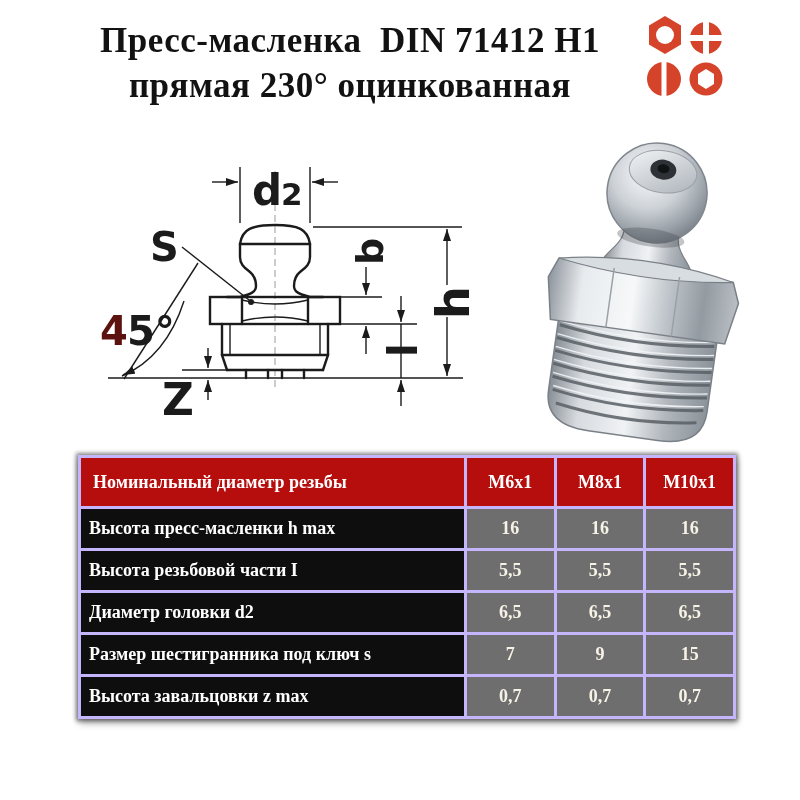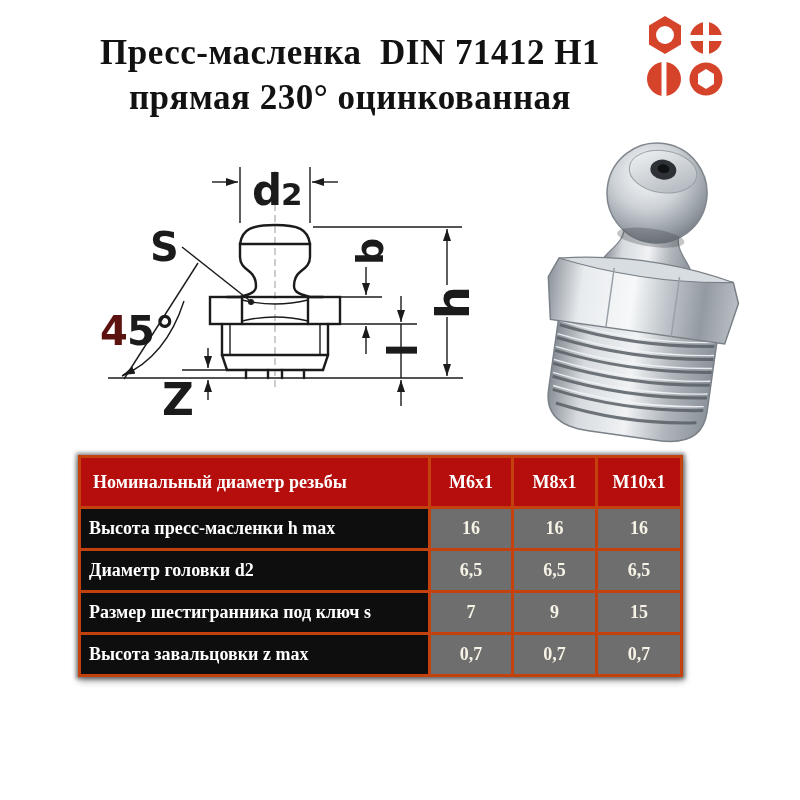--- a/index.html
+++ b/index.html
@@ -3,34 +3,34 @@
 <meta charset="utf-8">
 <style>
   html,body{margin:0;padding:0;}
   body{
     width:800px;height:800px;position:relative;background:#ffffff;
     font-family:"Liberation Serif","DejaVu Serif",serif;overflow:hidden;
   }
   .title-block{
     position:absolute;left:40px;top:18px;width:620px;
     text-align:center;color:var(--c-title-text,#121212);
-    font-weight:bold;font-size:35px;line-height:45px;letter-spacing:.5px;margin-top:12px;
+    font-weight:bold;font-size:35px;line-height:45px;letter-spacing:.5px;
   }
   .logo{position:absolute;left:645px;top:14px;}
   .drawing{position:absolute;left:70px;top:145px;}
   .drawing .ol{stroke:var(--c-drawing-line,#1b1b1b);stroke-width:2.4;fill:none;stroke-linecap:round;}
   .drawing .dim{stroke:var(--c-drawing-line,#1b1b1b);stroke-width:1.4;fill:none;}
   .drawing .cl{stroke:#9a9a9a;stroke-width:1;stroke-dasharray:7 4;fill:none;}
   .drawing .dlabel{font-family:"DejaVu Sans","Liberation Sans",sans-serif;font-weight:bold;fill:var(--c-drawing-line,#1b1b1b);}
   .drawing .accent{fill:var(--c-angle-accent,#5c120e);}
   .drawing .arrowhead{fill:var(--c-drawing-line,#1b1b1b);}
   .photo{position:absolute;left:492px;top:140px;}
   .spec-table{
-    position:absolute;left:78px;top:455px;width:605px;
-    border-collapse:separate;border-spacing:3px;background:#c2410c;
+    position:absolute;left:78px;top:455px;width:658px;
+    border-collapse:separate;border-spacing:3px;background:#c4b5fd;
     box-shadow:0 0 4px 2px rgba(0,0,0,0.45), 1px 4px 7px rgba(0,0,0,0.35);
   }
   .spec-table th,.spec-table td{
     font-family:"Liberation Serif","DejaVu Serif",serif;font-weight:bold;
   }
   .spec-table th{
     background:var(--c-table-header-red,#b60d0d);color:var(--c-table-text,#ffffff);
     font-size:18px;height:46px;
   }
   .spec-table th.lbl{text-align:left;padding-left:12px;width:372px;}
@@ -239,20 +239,26 @@
     </tr>
   </thead>
   <tbody>
     <tr>
       <td class="lbl">Высота пресс-масленки h max</td>
       <td class="val">16</td>
       <td class="val">16</td>
       <td class="val">16</td>
     </tr>
     <tr>
+      <td class="lbl">Высота резьбовой части I</td>
+      <td class="val">5,5</td>
+      <td class="val">5,5</td>
+      <td class="val">5,5</td>
+    </tr>
+    <tr>
       <td class="lbl">Диаметр головки d2</td>
       <td class="val">6,5</td>
       <td class="val">6,5</td>
       <td class="val">6,5</td>
     </tr>
     <tr>
       <td class="lbl">Размер шестигранника под ключ s</td>
       <td class="val">7</td>
       <td class="val">9</td>
       <td class="val">15</td>

